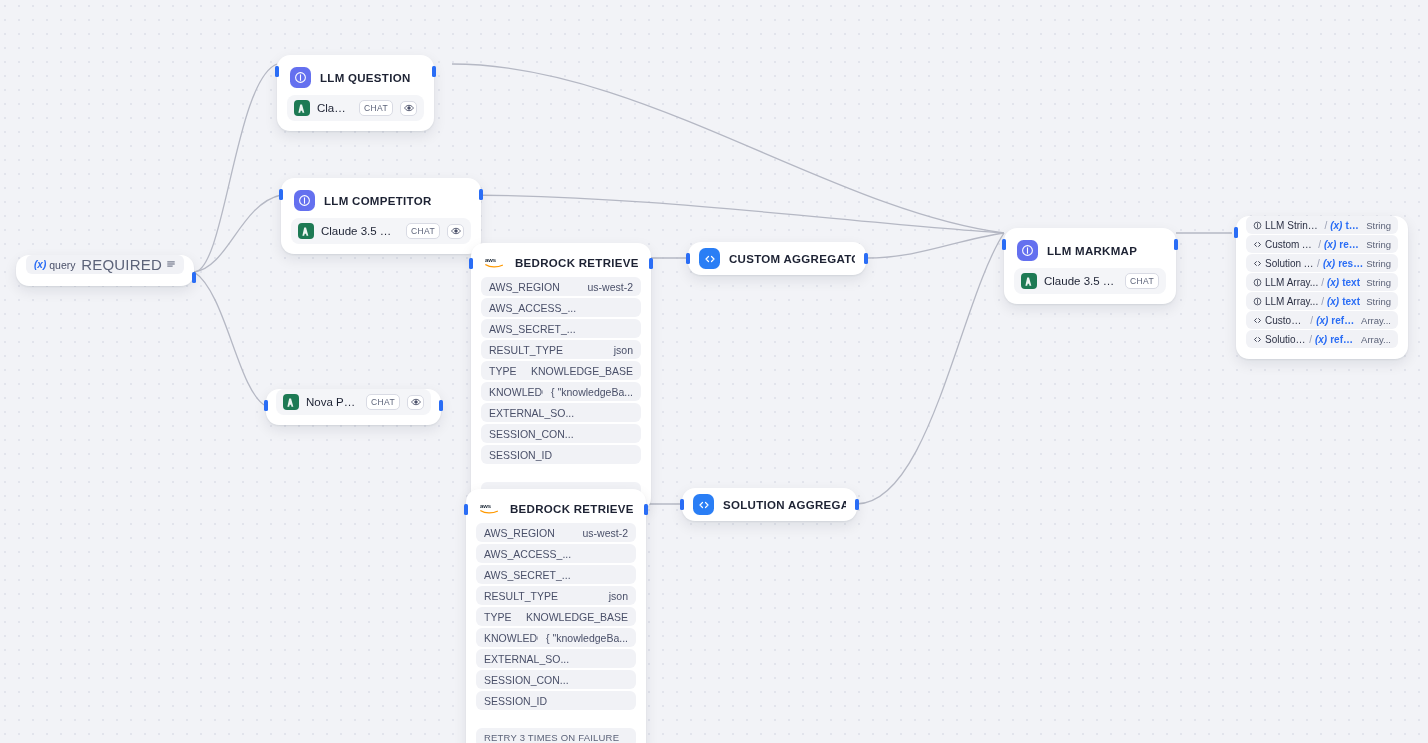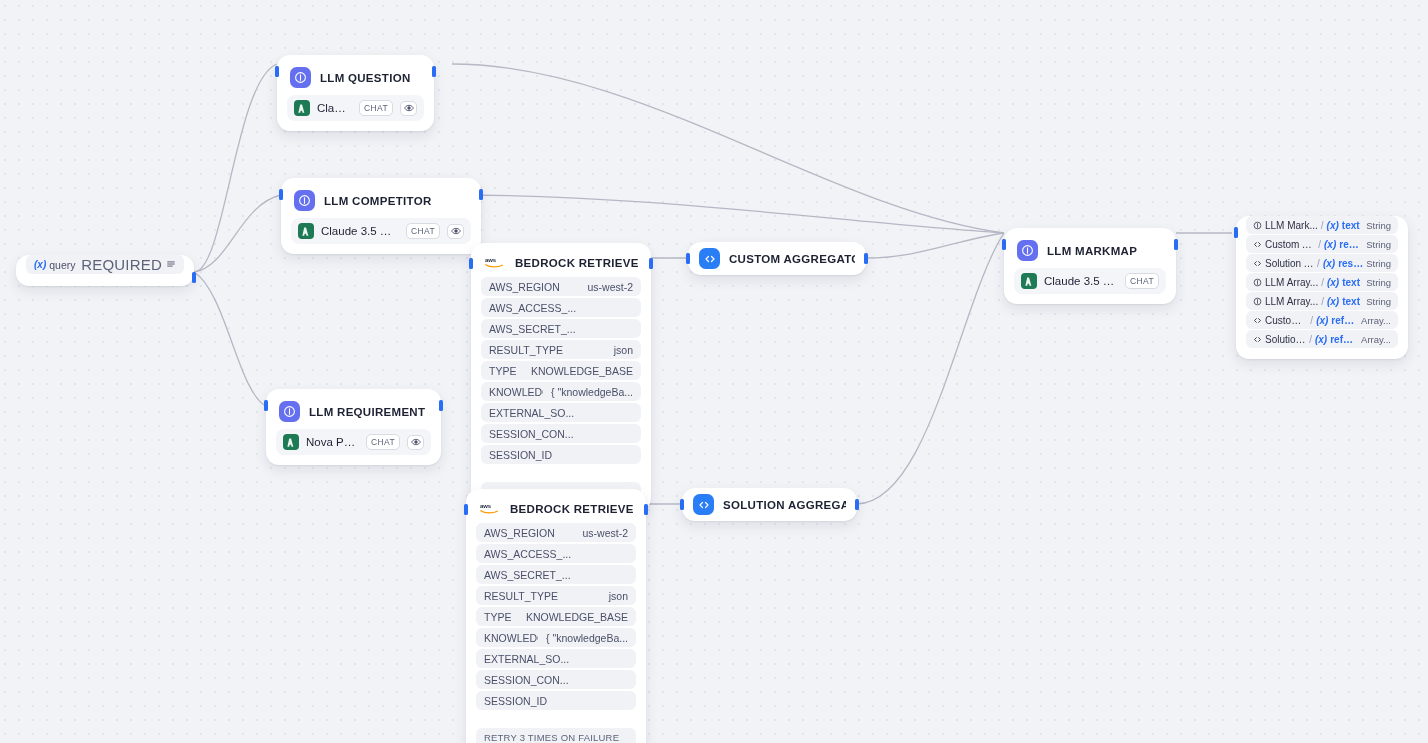--- a/index.html
+++ b/index.html
@@ -223,29 +223,20 @@
           <path d="M1.5 12S5 5.5 12 5.5 22.5 12 22.5 12 19 18.5 12 18.5 1.5 12 1.5 12z"></path>
             <circle cx="12" cy="12" r="3" fill="#4a5069"></circle>
         </svg>
       </span>
     </div>
     <span class="handle h-left at-head" style="top:11px;"></span>
     <span class="handle h-right at-head" style="top:11px;"></span>
   </div>
 
   <div class="node with-body" style="left:266px; top:389px; width:175px;">
-    <div class="node-head">
-      <span class="icon-sq ic-indigo">
-        <svg width="13" height="13" viewBox="0 0 24 24" fill="none" stroke="#fff" stroke-width="2">
-          <circle cx="12" cy="12" r="9"></circle>
-            <path d="M12 7v10" stroke-linecap="round"></path>
-        </svg>
-      </span>
-      <span class="node-title">LLM REQUIREMENT</span>
-    </div>
     <div class="model-chip">
       <span class="model-logo">
         <svg width="11" height="11" viewBox="0 0 24 24" fill="#fff">
             <path d="M7 3h4l5 18h-4l-1-4H8l-1 4H3z" opacity=".92"></path>
           </svg>
       </span>
       <span class="model-name">Nova Pro V1 (US....</span>
       <span class="chat-badge">CHAT</span>
       <span class="eye-badge">
         <svg width="10" height="10" viewBox="0 0 24 24" fill="none" stroke="#4a5069" stroke-width="2.2">
@@ -415,21 +406,21 @@
 
   <div class="node with-body" style="left:1236px; top:216px; width:172px;">
     <div class="node-body">
       <div class="end-row">
         <span class="mini-ic">
             <svg width="9" height="9" viewBox="0 0 24 24" fill="none" stroke="#2c3145" stroke-width="2">
               <circle cx="12" cy="12" r="9"></circle>
               <path d="M12 7v10" stroke-linecap="round"></path>
             </svg>
           </span>
-        <span class="end-src">LLM Mark...</span>
+        <span class="end-src">LLM String...</span>
         <span class="end-sep">/</span>
         <span class="var-tag">(x)</span>
         <span class="end-field">text</span>
         <span class="end-type">String</span>
       </div>
       <div class="end-row">
         <span class="mini-ic">
             <svg width="9" height="9" viewBox="0 0 24 24" fill="none" stroke="#2c3145" stroke-width="2.4" stroke-linecap="round" stroke-linejoin="round">
               <path d="M9 7l-5 5 5 5M15 7l5 5-5 5"></path>
             </svg>

